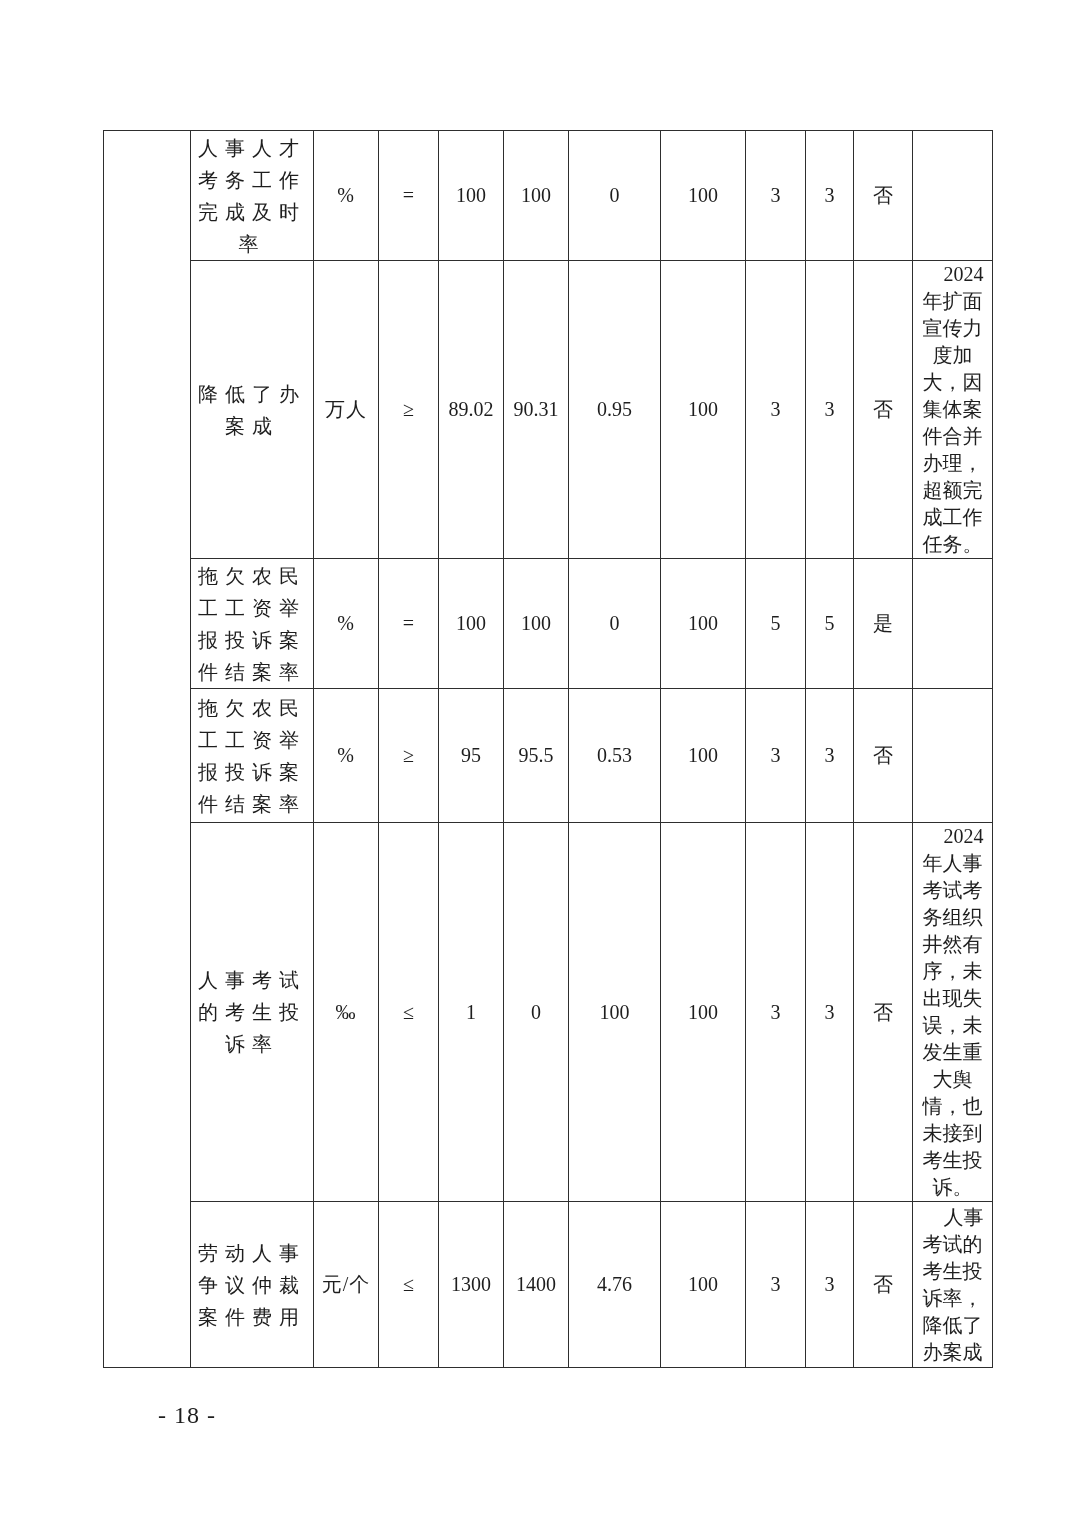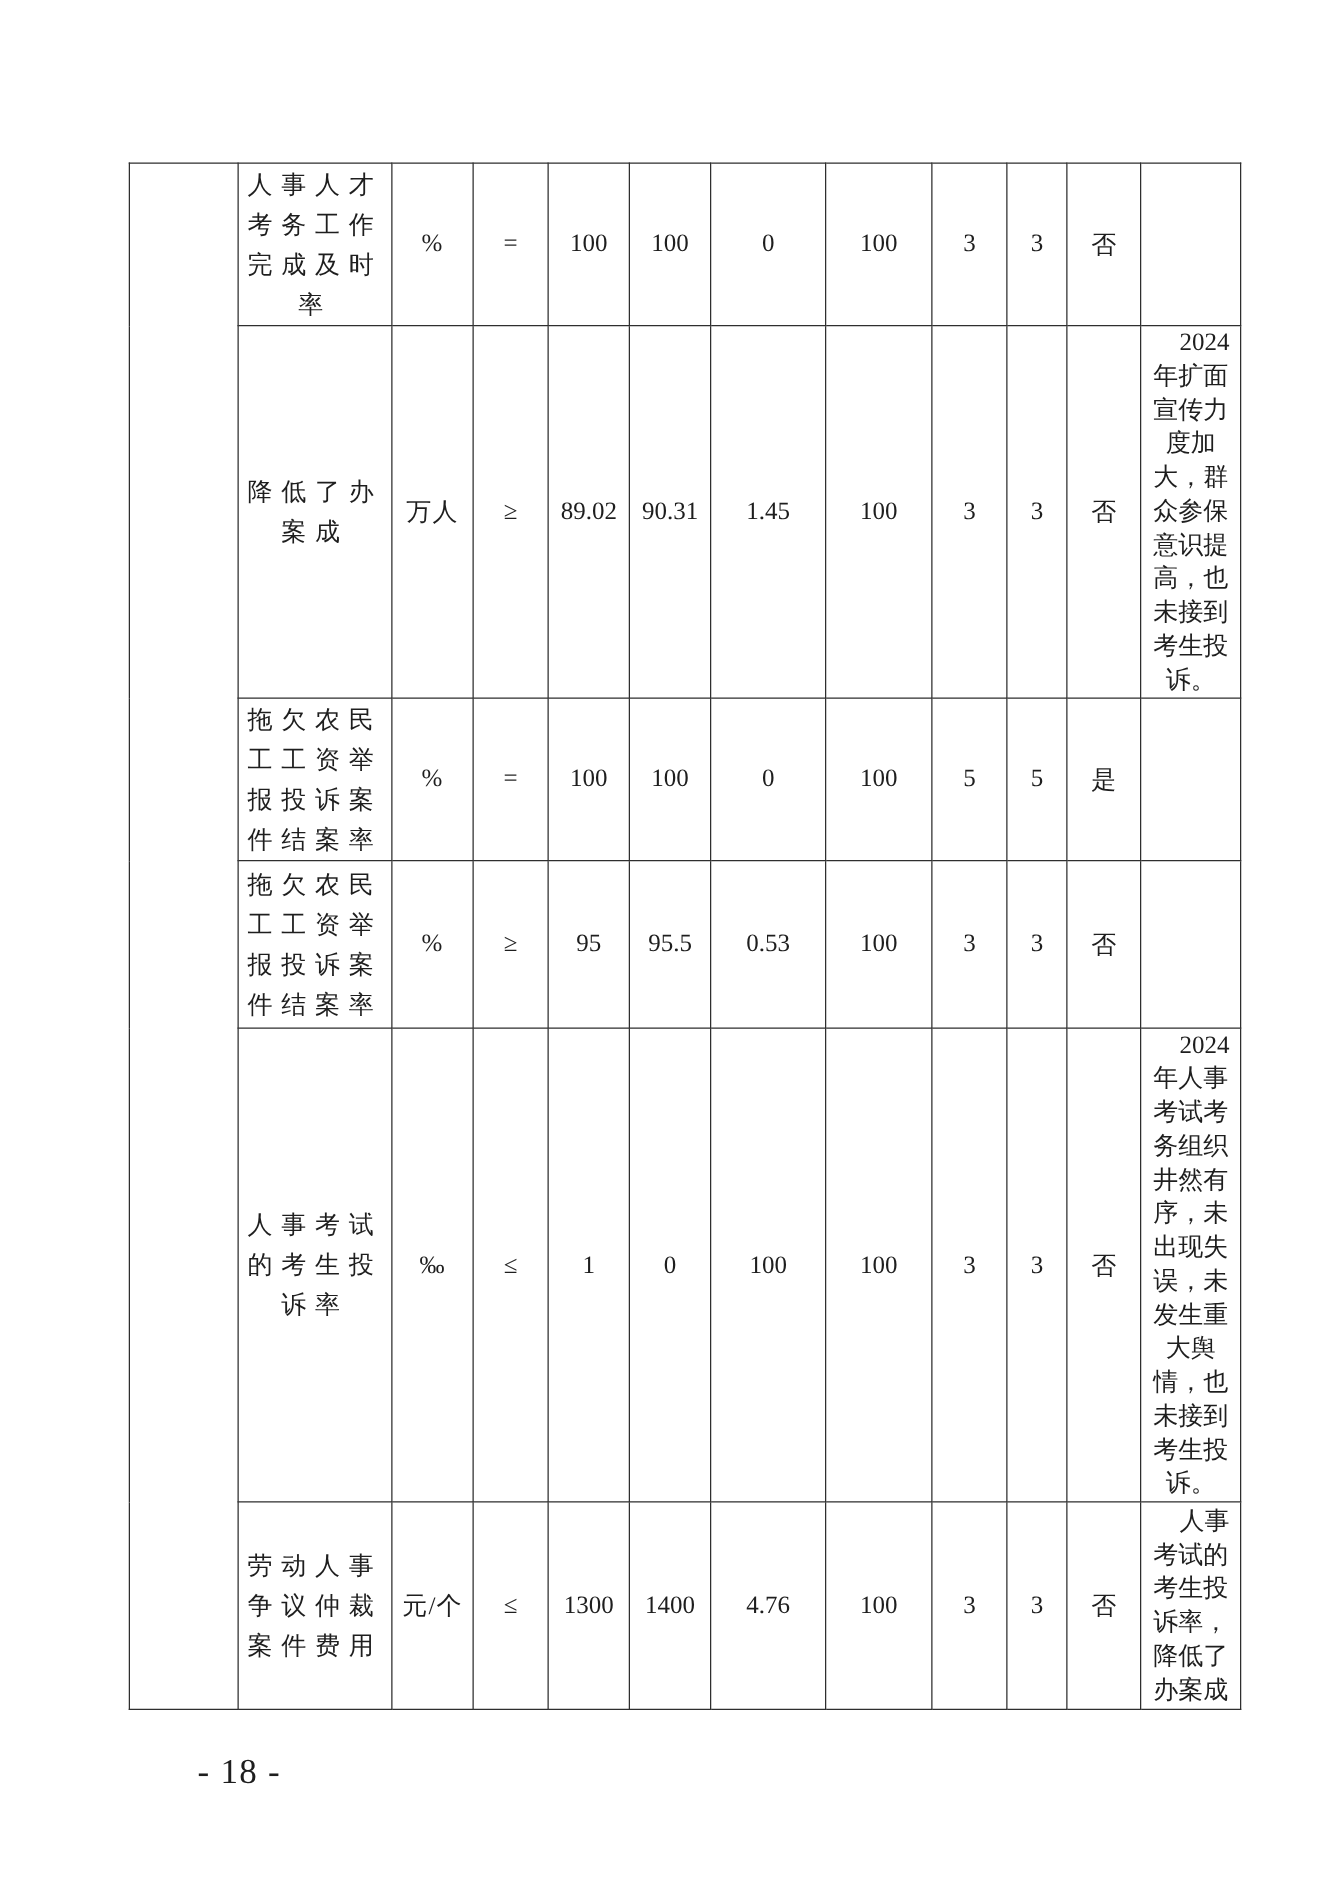--- a/index.html
+++ b/index.html
@@ -48,21 +48,21 @@
     font-size: 19px;
     line-height: 27px;
     padding: 2px 6px 0 6px;
     text-indent: 22px;
     letter-spacing: 0;
   }
   .page-number {
     position: absolute;
     left: 158px;
     top: 1402px;
-    font-size: 28px;
+    font-size: 24px;
     letter-spacing: 1px;
     text-align: right;
   }
 </style>
 </head>
 <body>
 
 <table class="perf-table">
   <colgroup>
     <col style="width:87px">
@@ -94,26 +94,26 @@
     <td class="cell-flag">否</td>
     <td class="cell-note"></td>
   </tr>
 
   <tr style="height:298px">
     <td class="cell-indicator">降低了办案成</td>
     <td class="cell-unit">万人</td>
     <td class="cell-op">≥</td>
     <td class="cell-num">89.02</td>
     <td class="cell-num">90.31</td>
-    <td class="cell-num">1.45</td>
+    <td class="cell-num">0.95</td>
     <td class="cell-num">100</td>
     <td class="cell-num">3</td>
     <td class="cell-num">3</td>
     <td class="cell-flag">否</td>
-    <td class="cell-note">2024年扩面宣传力度加大，群众参保意识提高，也未接到考生投诉。</td>
+    <td class="cell-note">2024年扩面宣传力度加大，因集体案件合并办理，超额完成工作任务。</td>
   </tr>
 
   <tr style="height:130px">
     <td class="cell-indicator">拖欠农民工工资举报投诉案件结案率</td>
     <td class="cell-unit">%</td>
     <td class="cell-op">=</td>
     <td class="cell-num">100</td>
     <td class="cell-num">100</td>
     <td class="cell-num">0</td>
     <td class="cell-num">100</td>

